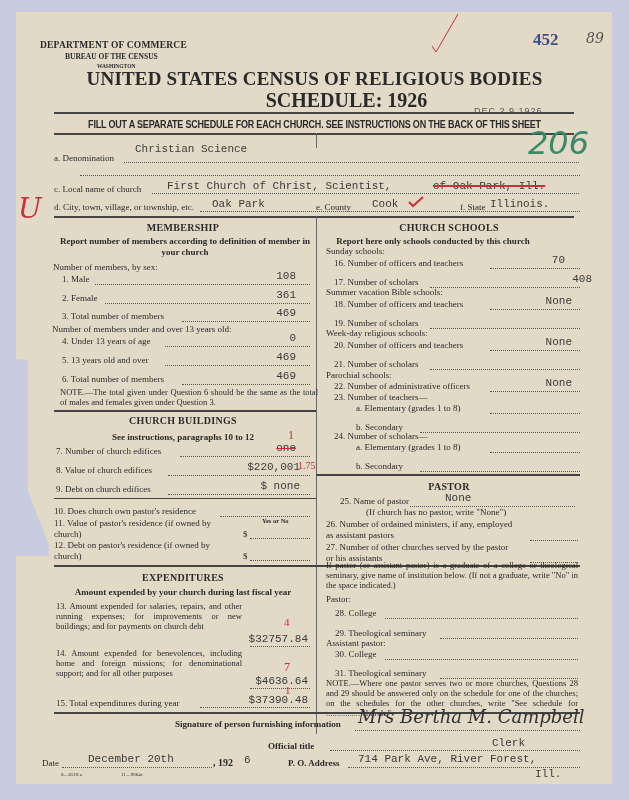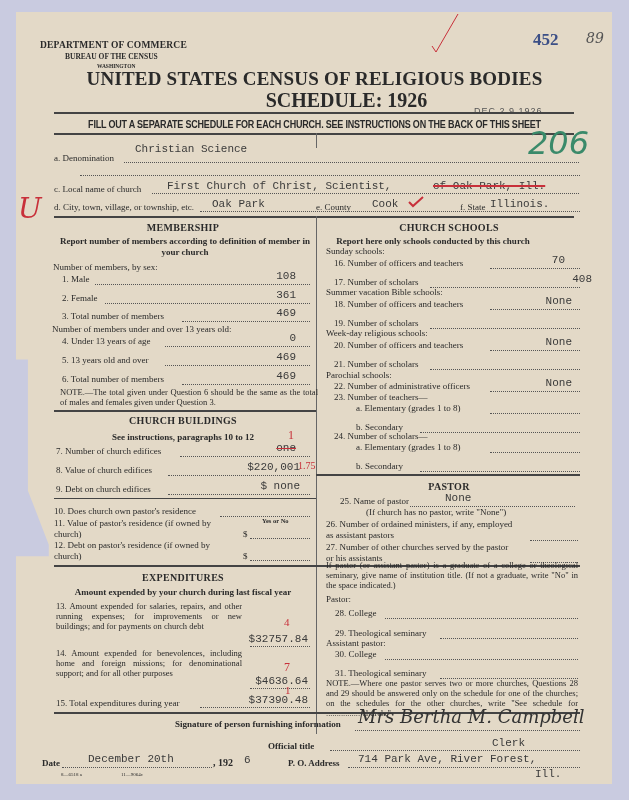--- a/index.html
+++ b/index.html
@@ -185,42 +185,42 @@
 <div class="abs hd" style="left:320px;width:258px;top:481px">PASTOR</div>
 <div class="row" style="left:340px;top:496px">25. Name of pastor</div>
 <div class="abs typed" style="left:445px;top:492px">None</div>
 <div class="dots" style="left:410px;top:506px;width:165px"></div>
 <div class="row" style="left:366px;top:507px">(If church has no pastor, write "None")</div>
 <div class="abs" style="left:326px;top:519px;width:190px;font-size:9px;line-height:11px">26. Number of ordained ministers, if any, employed as assistant pastors</div>
 <div class="dots" style="left:530px;top:540px;width:48px"></div>
 <div class="abs" style="left:326px;top:542px;width:190px;font-size:9px;line-height:11px">27. Number of other churches served by the pastor or his assistants</div>
 <div class="dots" style="left:530px;top:562px;width:48px"></div>
 <div class="abs" style="left:316px;top:565px;width:264px;border-top:2px solid #444"></div>
-<div class="abs note" style="left:326px;width:252px;top:560px">If pastor (or assistant pastor) is a graduate of a college or theological seminary, give name of institution title. (If not a graduate, write "No" in the space indicated.)</div>
+<div class="abs note" style="left:326px;width:252px;top:560px">If pastor (or assistant pastor) is a graduate of a college or theological seminary, give name of institution below. (If not a graduate, write "No" in the space indicated.)</div>
 <div class="row" style="left:326px;top:594px">Pastor:</div>
 <div class="row" style="left:335px;top:608px">28. College</div>
 <div class="dots" style="left:385px;top:618px;width:193px"></div>
 <div class="row" style="left:335px;top:628px">29. Theological seminary</div>
 <div class="dots" style="left:440px;top:638px;width:138px"></div>
 <div class="row" style="left:326px;top:638px">Assistant pastor:</div>
 <div class="row" style="left:335px;top:649px">30. College</div>
 <div class="dots" style="left:385px;top:659px;width:193px"></div>
 <div class="row" style="left:335px;top:668px">31. Theological seminary</div>
 <div class="dots" style="left:440px;top:678px;width:138px"></div>
 <div class="abs note" style="left:326px;width:252px;top:678px">NOTE.—Where one pastor serves two or more churches, Questions 28 and 29 should be answered only on the schedule for one of the churches; on the schedules for the other churches, write "See schedule for ................ church."</div>
 <div class="abs" style="left:316px;top:712px;width:264px;border-top:2px solid #444"></div>
 
 <div class="row" style="left:175px;top:719px;font-weight:bold">Signature of person furnishing information</div>
 <div class="abs sig" style="left:358px;top:706px">Mrs Bertha M. Campbell</div>
 <div class="dots" style="left:355px;top:730px;width:225px"></div>
 <div class="row" style="left:268px;top:741px;font-weight:bold">Official title</div>
 <div class="abs typed" style="left:492px;top:737px">Clerk</div>
 <div class="dots" style="left:330px;top:750px;width:250px"></div>
 
-<div class="row" style="left:42px;top:758px;font-weight:bold">Date</div>
+<div class="row" style="left:42px;top:758px;font-weight:normal">Date</div>
 <div class="abs typed" style="left:88px;top:753px">December 20th</div>
 <div class="dots" style="left:62px;top:767px;width:150px"></div>
 <div class="row" style="left:213px;top:757px;font-weight:bold;font-size:10px">, 192</div>
 <div class="abs typed" style="left:244px;top:754px">6</div>
 <div class="abs tiny" style="left:61px;top:772px">8—6518 a</div>
 <div class="abs tiny" style="left:121px;top:772px">11—9064c</div>
 
 <div class="row" style="left:288px;top:758px;font-weight:bold">P. O. Address</div>
 <div class="abs typed" style="left:358px;top:753px">714 Park Ave, River Forest,</div>
 <div class="dots" style="left:348px;top:767px;width:232px"></div>

